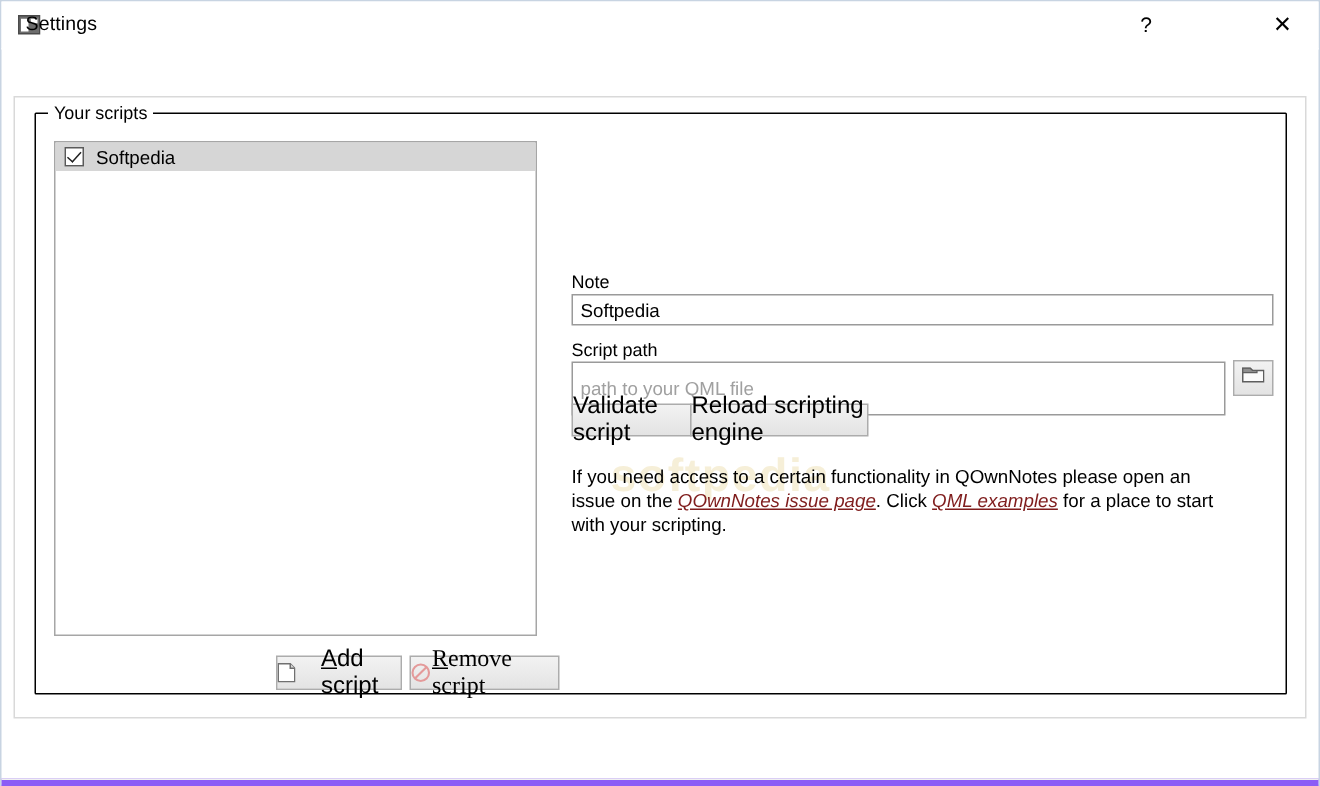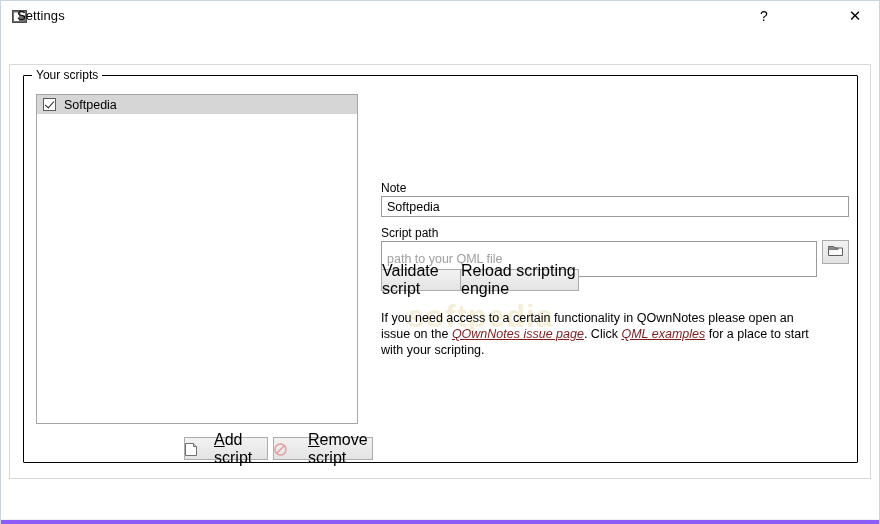--- a/index.html
+++ b/index.html
@@ -187,21 +187,22 @@
   #add-script-btn {
     position: absolute;
     left: 160px; top: 361px;
     width: 84px; height: 23px;
     gap: 17px;
   }
   #remove-script-btn {
     position: absolute;
     left: 249px; top: 361px;
     width: 100px; height: 23px;
-    gap: 21px;
+    gap: 1px;
+    font-family: Liberation Serif, serif;
   }
   .ul { text-decoration: underline; }
 
   .doc-icon {
     width: 12px; height: 13px;
     position: relative;
     flex: 0 0 auto;
   }
   .noentry-icon {
     width: 13px; height: 13px;

